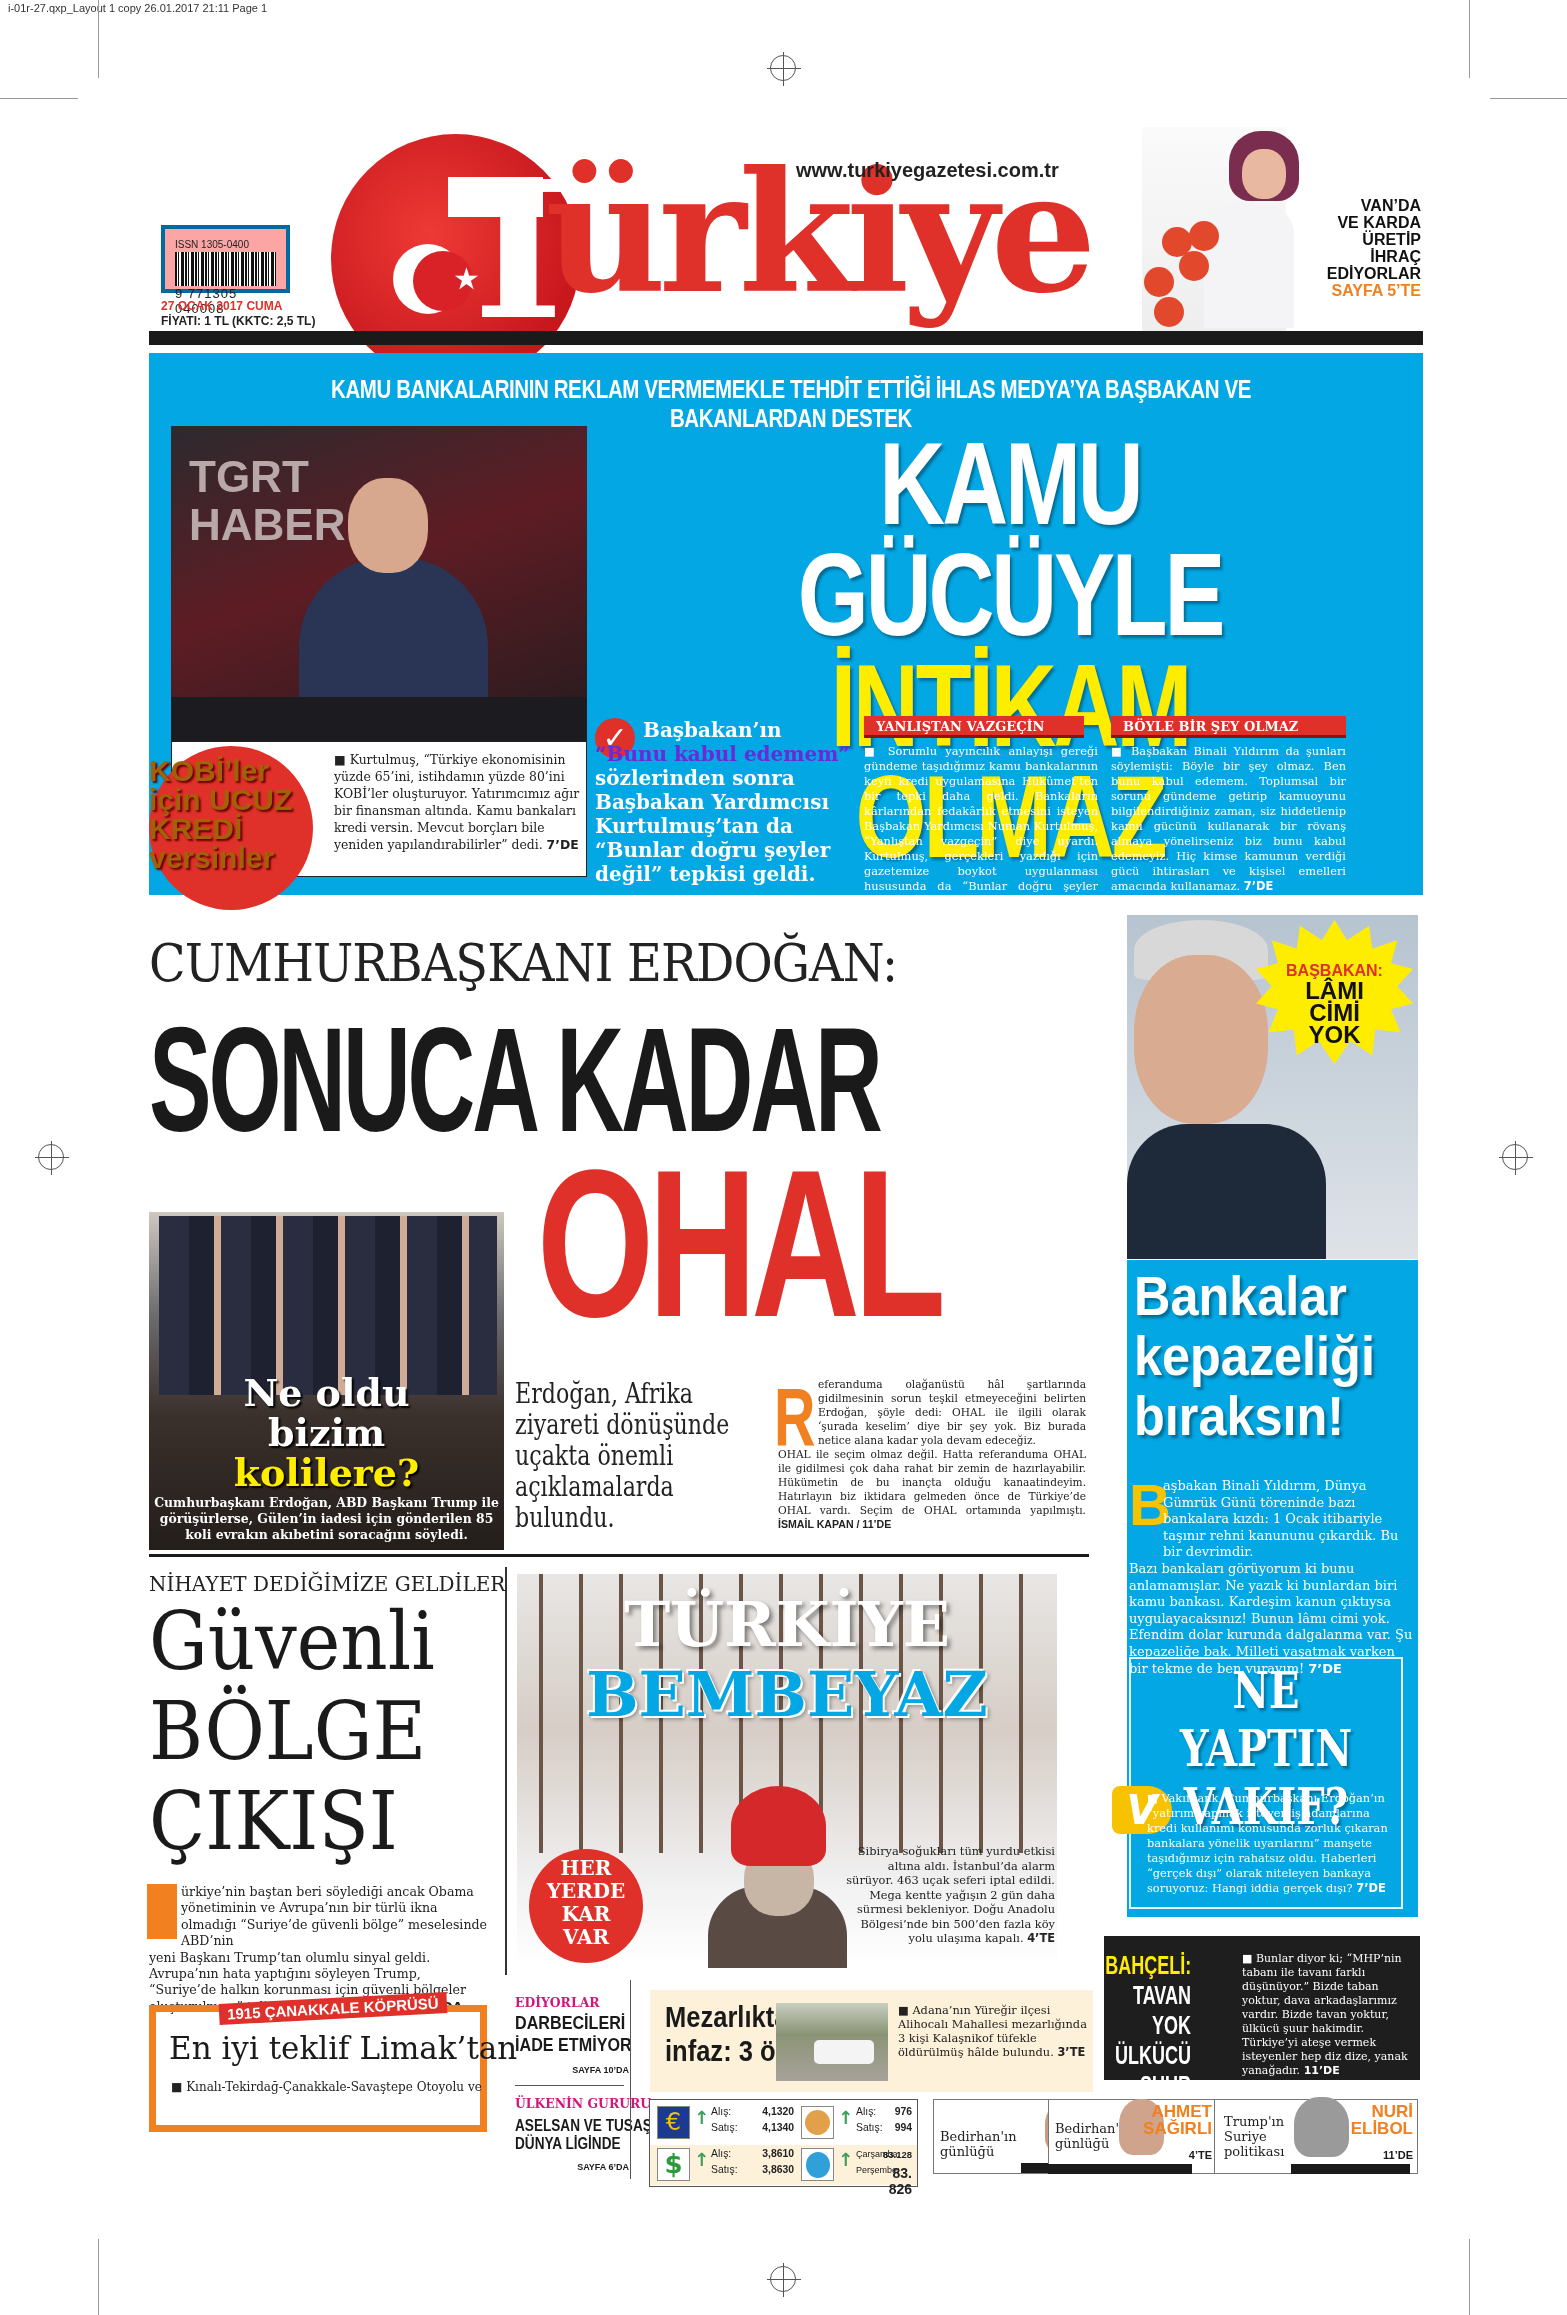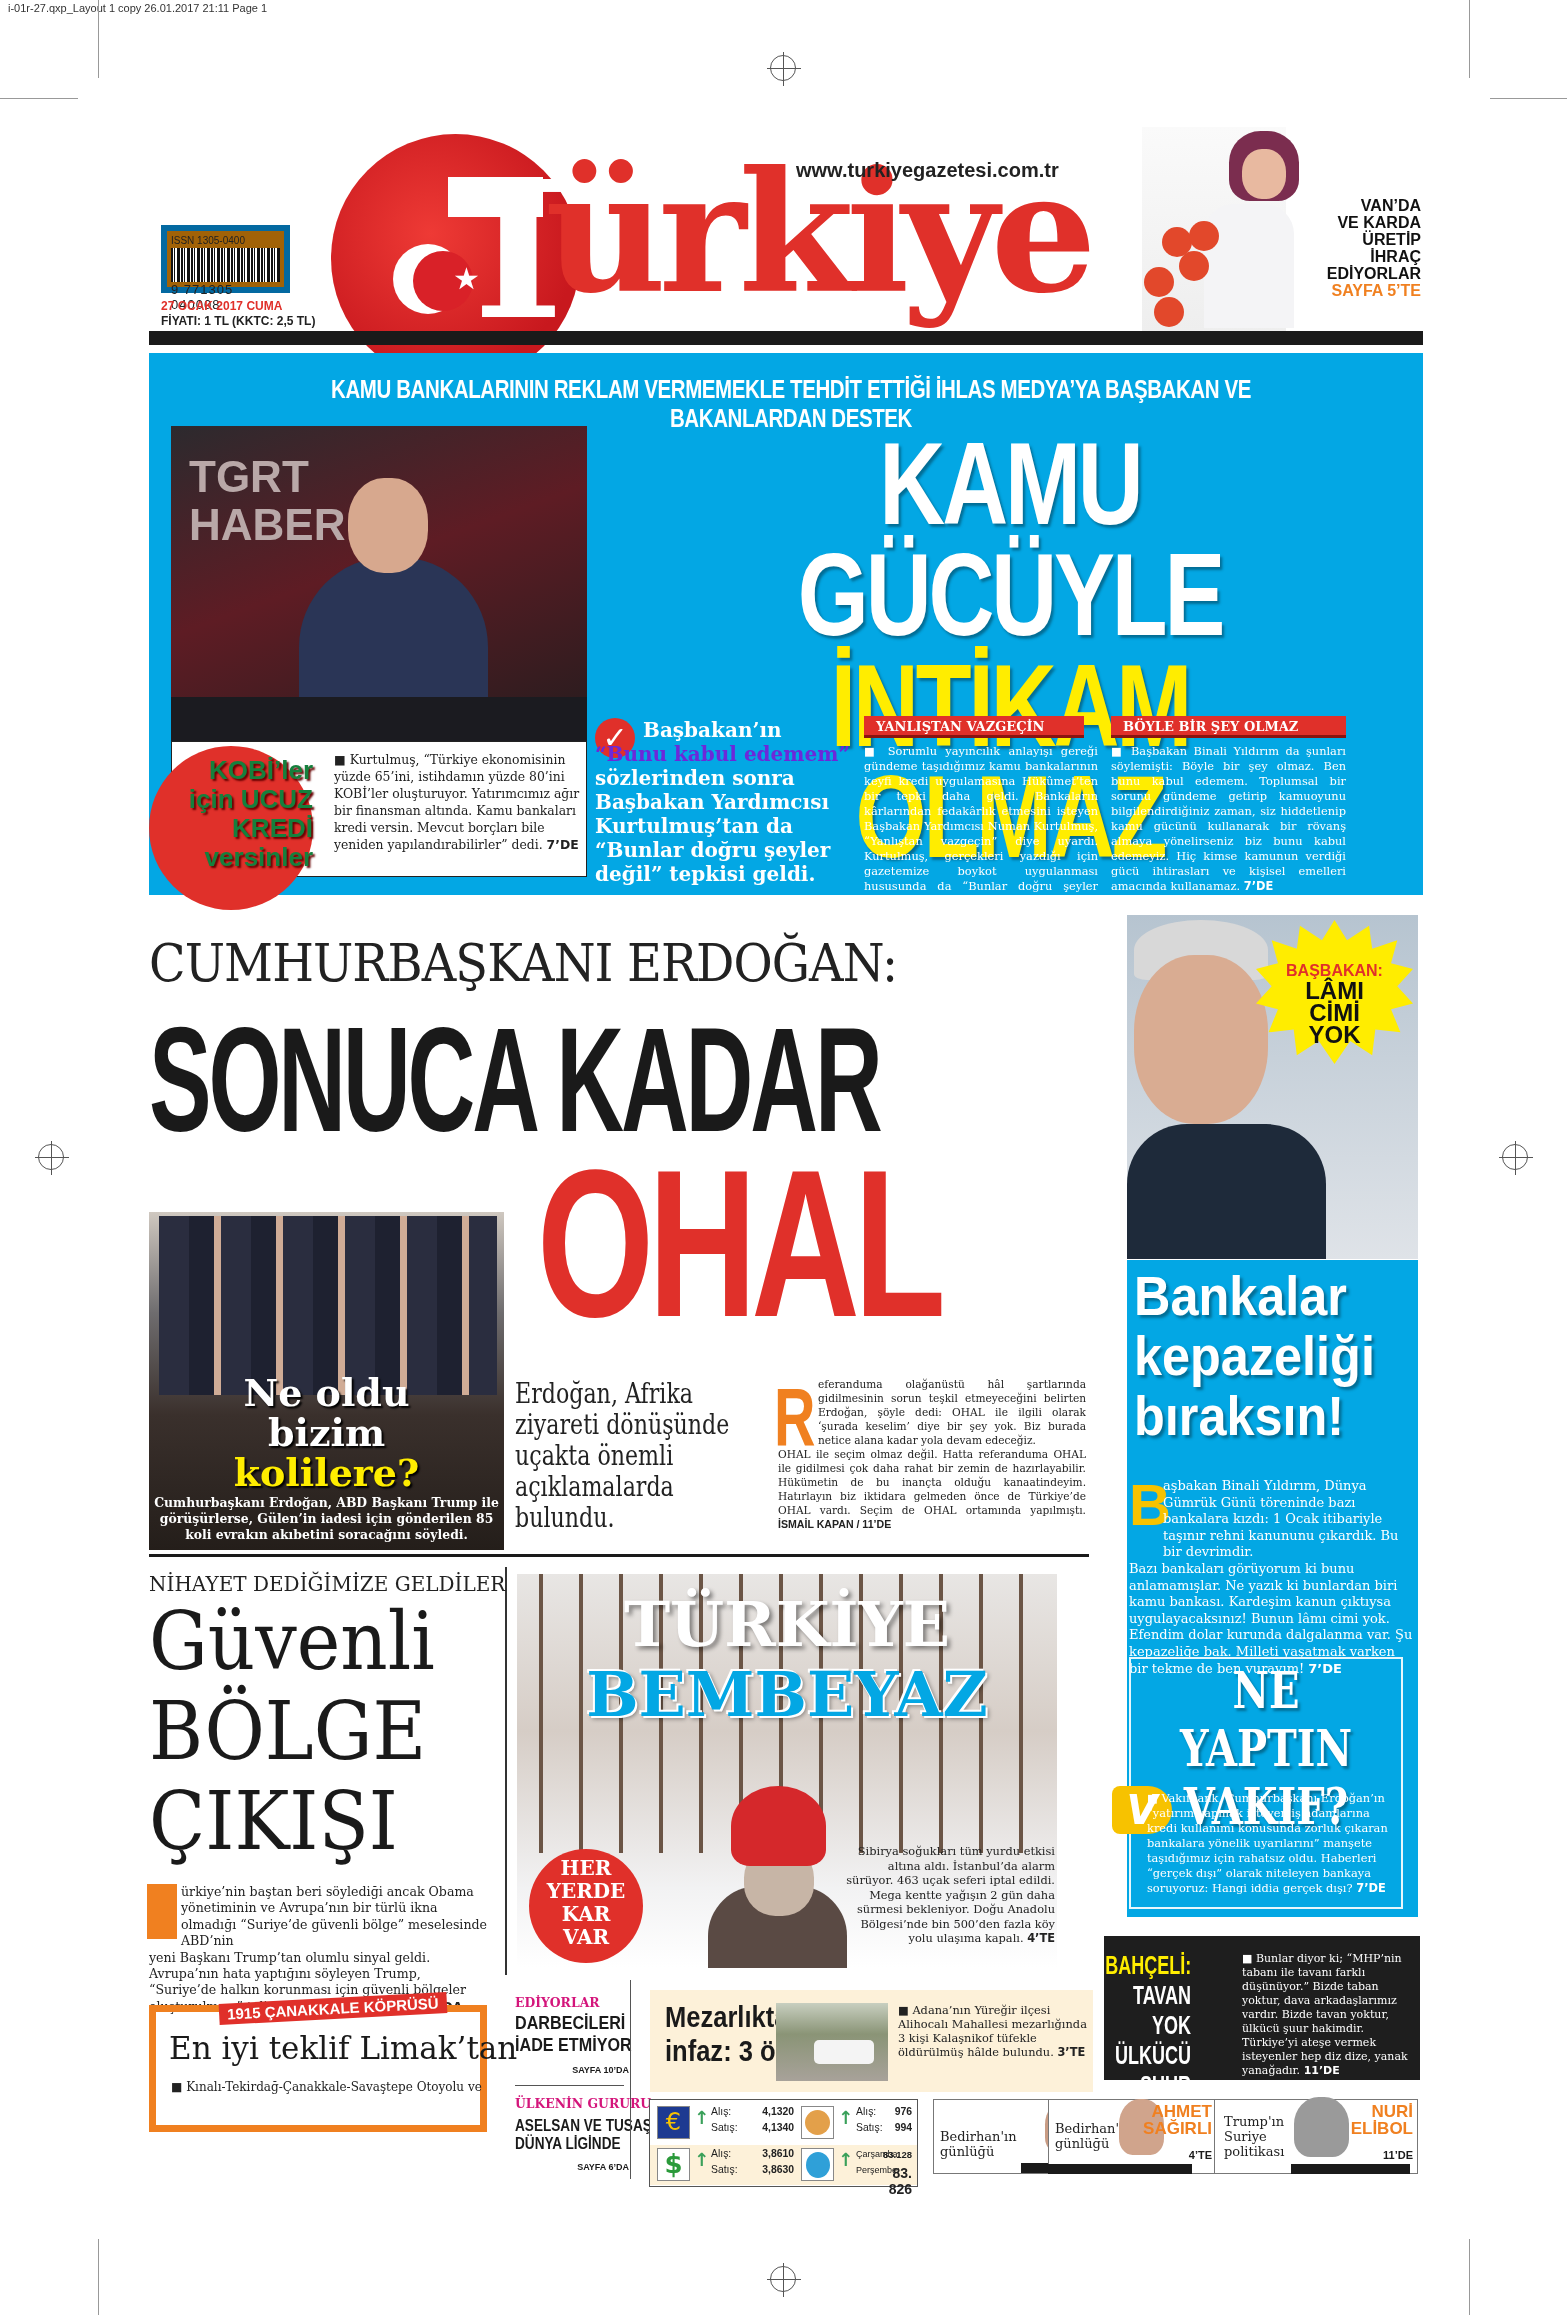--- a/index.html
+++ b/index.html
@@ -5,21 +5,21 @@
 *{box-sizing:border-box;margin:0;padding:0}
 html,body{width:1567px;height:2315px;background:#fff;overflow:hidden}
 body{position:relative;font-family:"DejaVu Serif",serif;color:#222}
 .abs{position:absolute}
 .slug{left:8px;top:2px;font-family:"Liberation Sans",sans-serif;font-size:11px;color:#333}
 .reg{width:26px;height:26px;border:1px solid #555;border-radius:50%}
 .reg:before{content:"";position:absolute;left:12px;top:-4px;width:1px;height:34px;background:#555}
 .reg:after{content:"";position:absolute;top:12px;left:-4px;height:1px;width:34px;background:#555}
 .crop{background:#999}
 
-.issn{left:161px;top:225px;width:129px;height:68px;border:6px solid #0369a1;background:#a16207;font-family:"Liberation Sans",sans-serif;font-size:10px;padding:4px}
+.issn{left:161px;top:225px;width:129px;height:68px;border:4px solid #0369a1;background:#fca5a5;font-family:"Liberation Sans",sans-serif;font-size:10px;padding:10px}
 .barcode{height:34px;margin-top:2px;background:repeating-linear-gradient(90deg,#111 0 2px,#fff 2px 3px,#111 3px 4px,#fff 4px 6px,#111 6px 9px,#fff 9px 10px)}
 .issn-num{font-size:13px;letter-spacing:1px}
 .date{left:161px;top:299px;font-family:"Liberation Sans",sans-serif;font-weight:bold;font-size:12px;color:#e0302a}
 .price{left:161px;top:314px;font-family:"Liberation Sans",sans-serif;font-weight:bold;font-size:12px;color:#222}
 .flag{left:331px;top:134px;width:249px;height:249px;border-radius:50%;background:radial-gradient(circle at 40% 40%,#ee3a35,#c8181e 70%)}
 .crescent{left:393px;top:244px;width:70px;height:70px;border-radius:50%;background:#fff}
 .crescent-in{left:413px;top:251px;width:60px;height:60px;border-radius:50%;background:#d92128}
 .star{left:453px;top:261px;color:#fff;font-size:30px;font-family:"DejaVu Sans",sans-serif}
 .logoT{left:448px;top:177px;width:95px;height:149px;background:#fff}
 .logoT:before{content:"";position:absolute;left:0;top:0;width:95px;height:40px;background:#fff}
@@ -38,21 +38,21 @@
 .kicker{left:174px;top:375px;width:1234px;text-align:center;font-family:"Liberation Sans",sans-serif;font-weight:bold;font-size:25px;color:#fff;letter-spacing:-0.5px}
 .photo1{left:171px;top:426px;width:416px;height:315px;background:linear-gradient(160deg,#2c2a2e 0%,#5e1c24 45%,#241c1e 100%)}
 .tgrt{left:189px;top:453px;font-family:"Liberation Sans",sans-serif;font-weight:bold;font-size:44px;color:#b9a8a8;line-height:48px}
 .suit{left:299px;top:557px;width:189px;height:189px;border-radius:90px 90px 0 0;background:#2a3556}
 .head1{left:348px;top:478px;width:80px;height:95px;border-radius:45%;background:#d7a88e}
 .desk{left:171px;top:697px;width:416px;height:45px;background:#1b1b20}
 .cap1{left:171px;top:741px;width:416px;height:136px;background:#fff;border:1px solid #222}
 .cap1-text{left:334px;top:751px;width:247px;font-size:12.4px;line-height:17px;color:#222}
 .bubble-red{border-radius:50%;background:#e0302a}
 .bubble1{left:149px;top:746px;width:164px;height:164px}
-.bubble1-text{left:149px;top:756px;width:164px;text-align:right;font-family:"Liberation Sans",sans-serif;font-weight:bold;font-size:26px;line-height:29px;color:#15803d;text-shadow:2px 2px 2px #600}
+.bubble1-text{left:149px;top:756px;width:164px;text-align:left;font-family:"Liberation Sans",sans-serif;font-weight:bold;font-size:30px;line-height:29px;color:#a16207;text-shadow:2px 2px 2px #600}
 .hl1{left:607px;top:428px;width:806px;text-align:center;font-family:"Liberation Sans",sans-serif;font-weight:bold;color:#fff;font-size:117px;line-height:111px;letter-spacing:-4px;transform:scaleX(0.78);transform-origin:center top;text-shadow:3px 3px 3px rgba(0,0,0,.35)}
 .hl1b{color:#ffed00}
 .check{left:595px;top:718px;width:40px;height:40px;border-radius:50%;background:#e0302a;color:#fff;font-size:30px;text-align:center;line-height:40px;font-family:"DejaVu Sans",sans-serif}
 .sub1{left:595px;top:718px;width:261px;font-family:"DejaVu Serif",serif;font-weight:bold;font-size:20px;line-height:24px;color:#fff;text-indent:48px}
 .sub1 .y{color:#6d28d9}
 .redbar{height:22px;background:#e0302a;color:#fff;font-family:"DejaVu Serif",serif;font-weight:bold;font-size:13px;line-height:22px;padding-left:12px;border-bottom:3px solid #8a1410}
 .col-text{font-size:11.4px;line-height:15px;color:#fff;text-align:justify}
 
 .over{left:149px;top:933px;font-family:"DejaVu Serif",serif;font-size:52px;color:#222;transform:scaleX(0.92);transform-origin:left top;letter-spacing:-1px}
 .sonuca{left:149px;top:1005px;font-family:"Liberation Sans",sans-serif;font-weight:bold;font-size:149px;color:#1a1a1a;line-height:149px;transform:scaleX(0.63);transform-origin:left top;letter-spacing:-5px;width:1592px}

